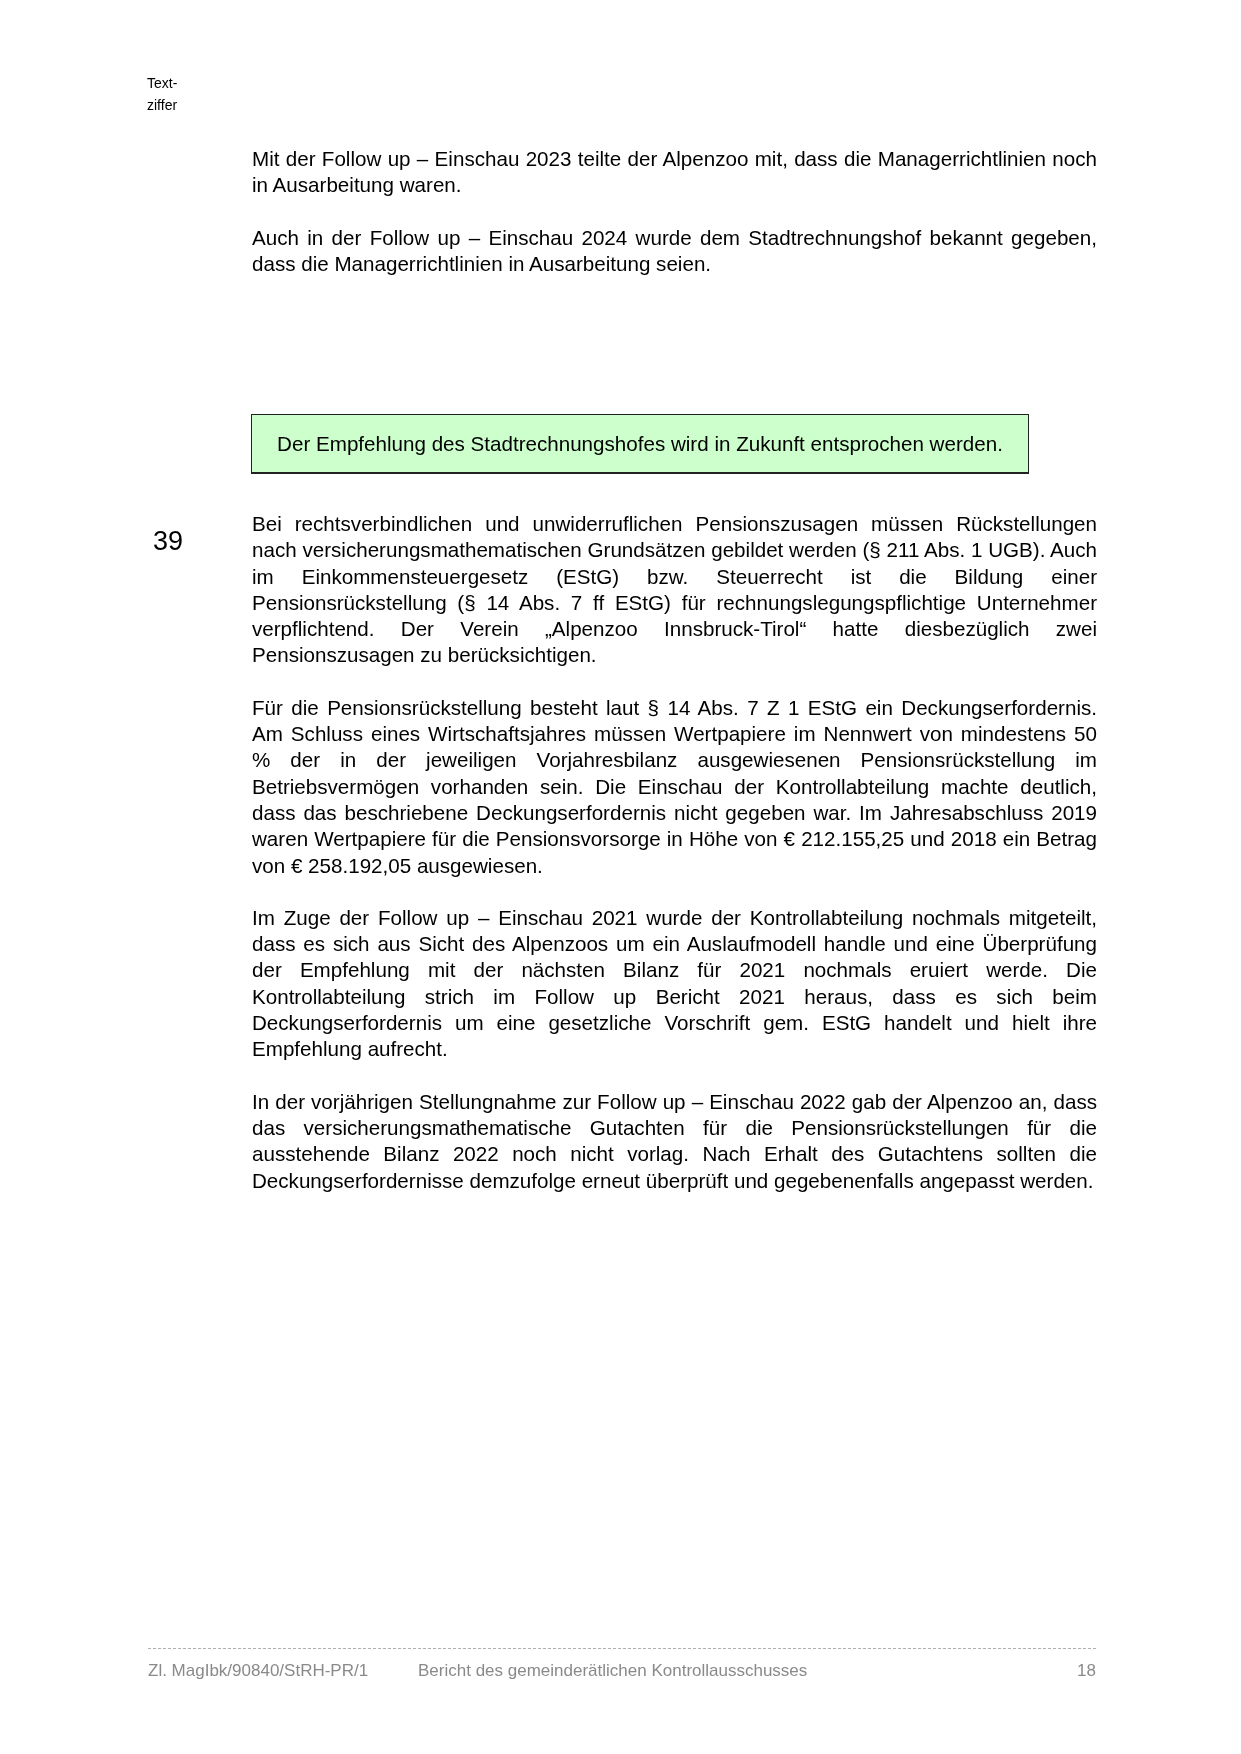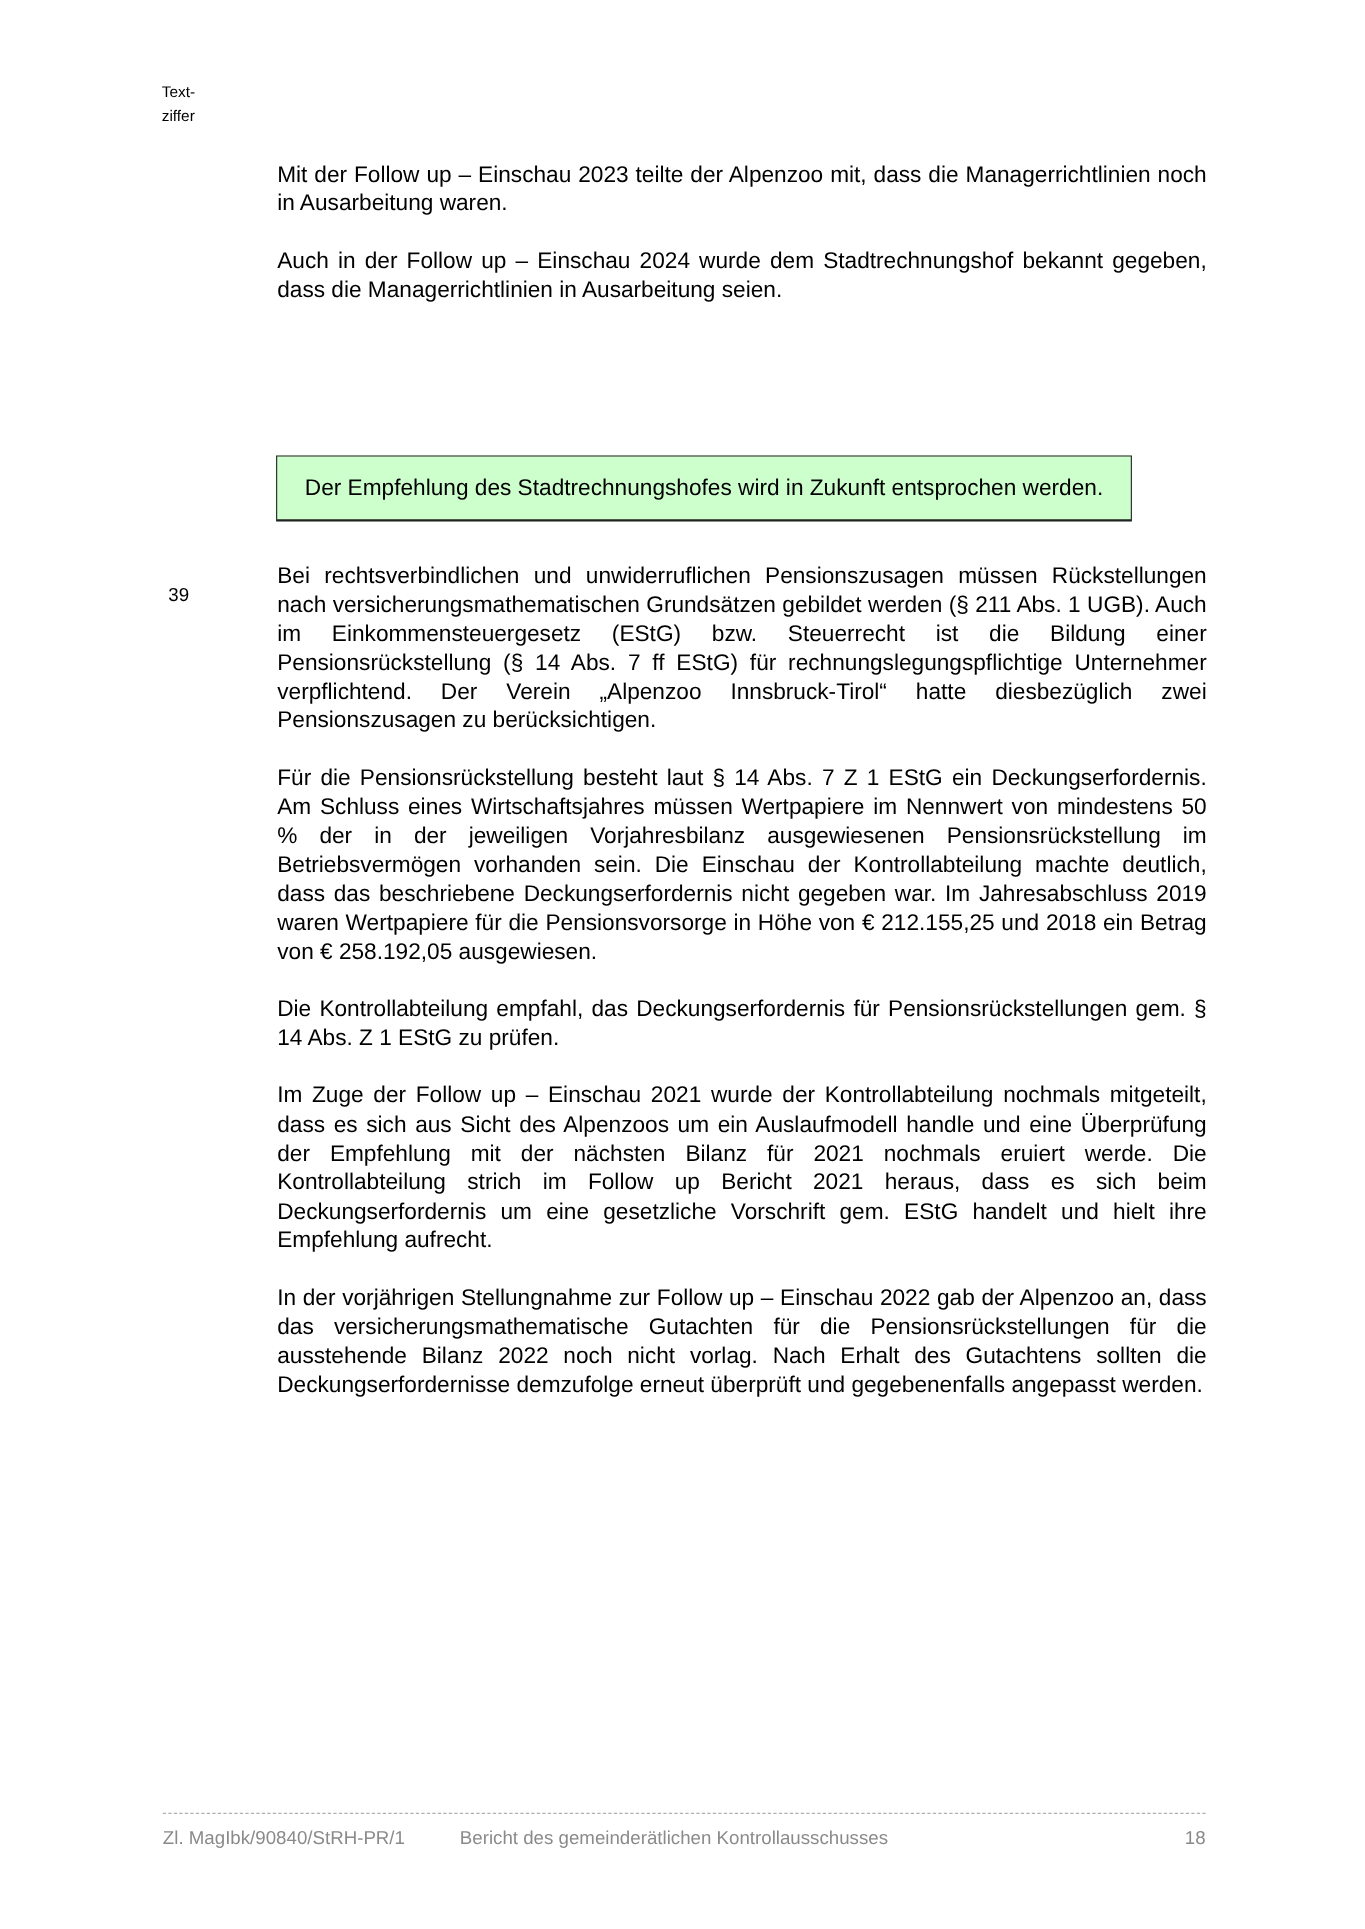--- a/index.html
+++ b/index.html
@@ -51,21 +51,21 @@
       display: flex;
       align-items: center;
       justify-content: center;
       font-size: 20.6px;
       color: #000;
     }
     .section-number {
       position: absolute;
       left: 153px;
       top: 528px;
-      font-size: 17px;
+      font-size: 27px;
       line-height: 26.3px;
     }
     .block-b { top: 511px; }
     .footer-rule {
       position: absolute;
       left: 148px;
       top: 1648px;
       width: 948px;
       height: 0;
       border-top: 1.5px dashed #b0b0b0;
@@ -98,21 +98,20 @@
 
 <div class="rec-box" style="background: rgb(204, 255, 204);">
   <span>Der Empfehlung des Stadtrechnungshofes wird in Zukunft entsprochen werden.</span>
 </div>
 
 <div class="section-number">39</div>
 
 <div class="content block-b">
   <p>Bei rechtsverbindlichen und unwiderruflichen Pensionszusagen müssen Rück­stellungen nach versicherungsmathematischen Grundsätzen gebildet werden (§ 211 Abs. 1 UGB). Auch im Einkommensteuergesetz (EStG) bzw. Steuerrecht ist die Bildung einer Pensionsrückstellung (§ 14 Abs. 7 ff EStG) für rechnungs­legungspflichtige Unternehmer verpflichtend. Der Verein „Alpenzoo Innsbruck-Tirol“ hatte diesbezüglich zwei Pensionszusagen zu berücksichtigen.</p>
   <p>Für die Pensionsrückstellung besteht laut § 14 Abs. 7 Z 1 EStG ein Deckungs­erfordernis. Am Schluss eines Wirtschaftsjahres müssen Wertpapiere im Nennwert von mindestens 50 % der in der jeweiligen Vorjahresbilanz ausgewiesenen Pensionsrückstellung im Betriebsvermögen vorhanden sein. Die Einschau der Kontrollabteilung machte deutlich, dass das beschriebene Deckungserfordernis nicht gegeben war. Im Jahresabschluss 2019 waren Wertpapiere für die Pensions­vorsorge in Höhe von € 212.155,25 und 2018 ein Betrag von € 258.192,05 ausge­wiesen.</p>
-  <p>Die Kontrollabteilung empfahl, das Deckungserfordernis für Pensionsrückstellungen gem. § 14 Abs. Z 1 EStG zu prüfen.</p>
   <p>Im Zuge der Follow up – Einschau 2021 wurde der Kontrollabteilung nochmals mitgeteilt, dass es sich aus Sicht des Alpenzoos um ein Auslaufmodell handle und eine Überprüfung der Empfehlung mit der nächsten Bilanz für 2021 nochmals eruiert werde. Die Kontrollabteilung strich im Follow up Bericht 2021 heraus, dass es sich beim Deckungserfordernis um eine gesetzliche Vorschrift gem. EStG handelt und hielt ihre Empfehlung aufrecht.</p>
   <p>In der vorjährigen Stellungnahme zur Follow up – Einschau 2022 gab der Alpenzoo an, dass das versicherungsmathematische Gutachten für die Pensionsrückstellun­gen für die ausstehende Bilanz 2022 noch nicht vorlag. Nach Erhalt des Gutachtens sollten die Deckungserfordernisse demzufolge erneut überprüft und gegebenenfalls angepasst werden.</p>
 </div>
 
 <div class="footer-rule"></div>
 <div class="footer">
   <span class="ref">Zl. MagIbk/90840/StRH-PR/1</span>
   <span class="title">Bericht des gemeinderätlichen Kontrollausschusses</span>
   <span class="page">18</span>
 </div>

